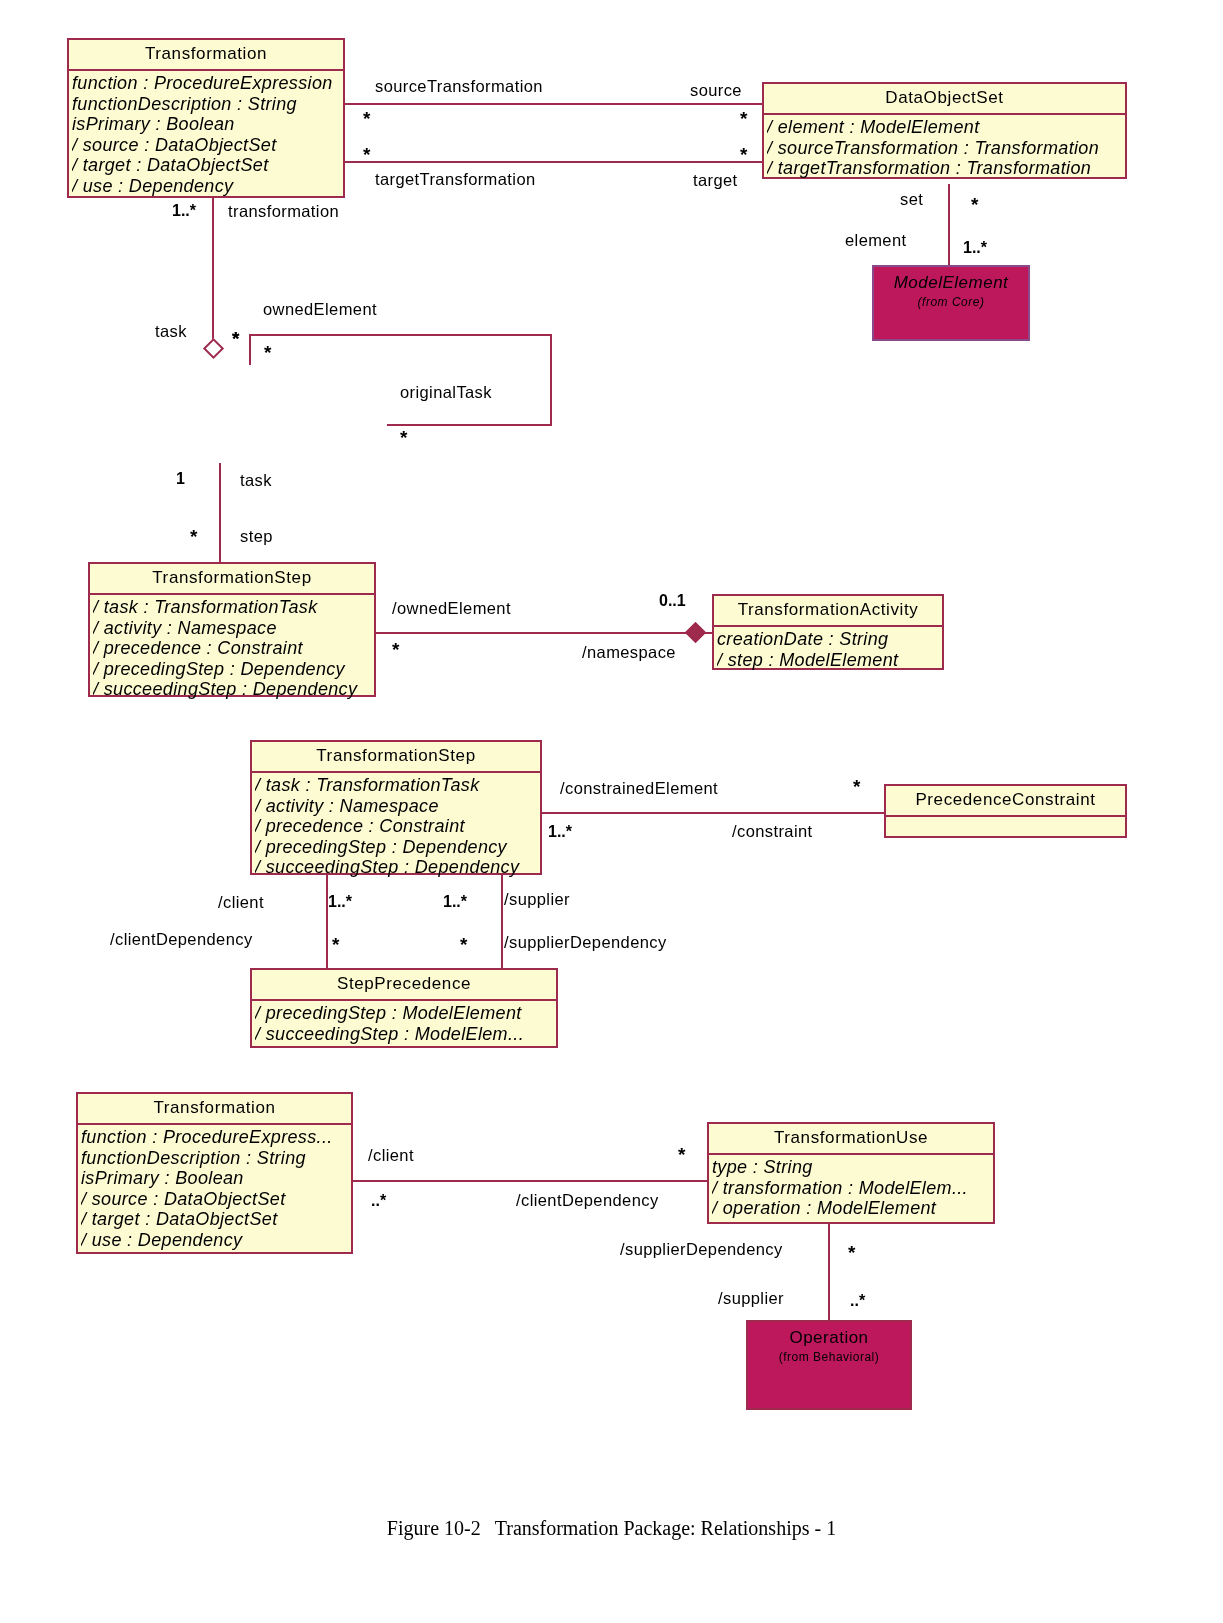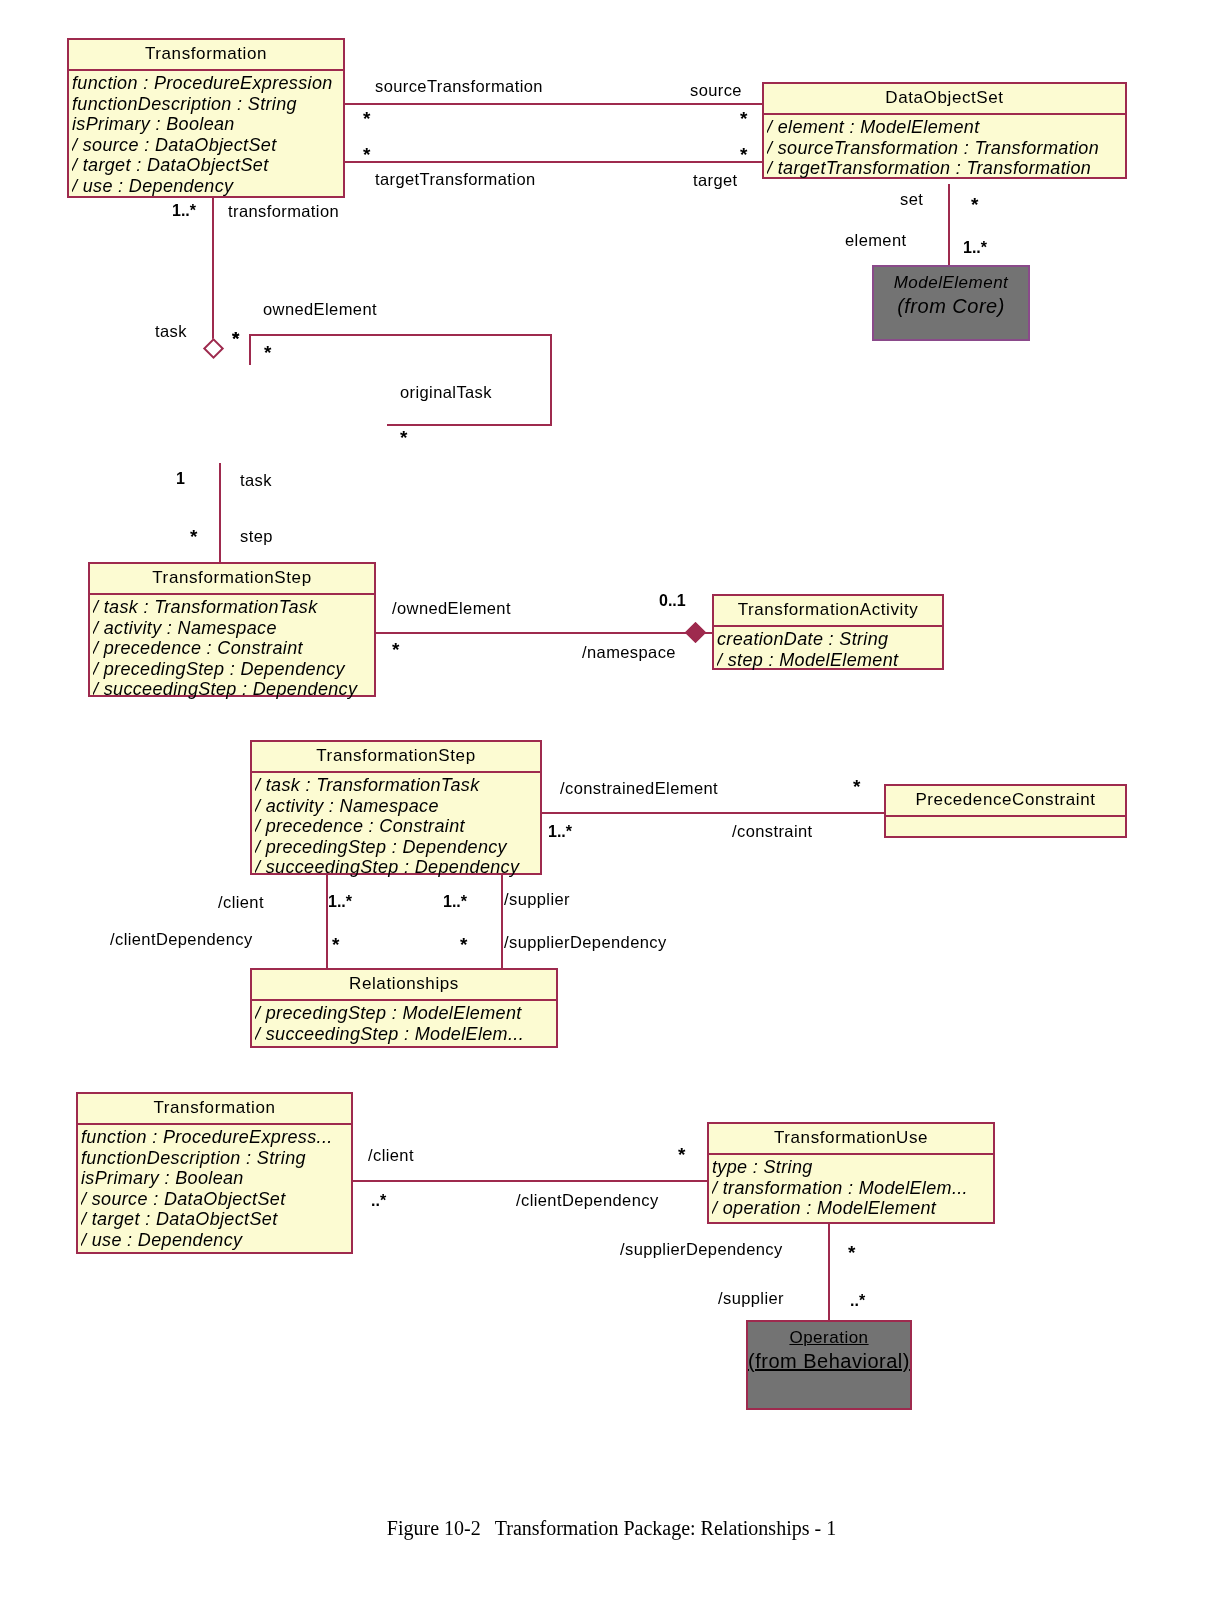--- a/index.html
+++ b/index.html
@@ -47,43 +47,43 @@
     letter-spacing: 0.35px;
     white-space: nowrap;
     overflow: hidden;
     font-style: italic;
   }
   .uml-class .emptycomp { height: 26px; }
 
   
   .uml-ref {
     position: absolute;
-    background: #737373;
+    background: #be185d;
     border: 2px solid #8a4a8a;
     box-sizing: border-box;
     z-index: 5;
     text-align: center;
   }
   .uml-ref .rname {
     font-style: italic;
     font-size: 17px;
     letter-spacing: 0.5px;
     padding-top: 6px;
     white-space: nowrap;
   }
   .uml-ref .rpkg {
     font-style: italic;
-    font-size: 20px;
+    font-size: 12px;
     letter-spacing: 0.5px;
     padding-top: 2px;
     white-space: nowrap;
   }
   .uml-ref.plain .rname { font-style: normal; }
   .uml-ref.plain .rpkg { font-style: normal; }
-  .uml-ref.crimson { border-color: #9e2a4e; text-decoration: underline; }
+  .uml-ref.crimson { border-color: #9e2a4e; }
 
   
   .ln {
     position: absolute;
     background: #9e2a4e;
     z-index: 2;
   }
   .lnh { height: 2px; }
   .lnv { width: 2px; }
 
@@ -246,21 +246,21 @@
     <div class="emptycomp"></div>
   </div>
 
   <div class="ln lnh" style="left:542px; top:812px; width:342px;"></div>
   <div class="lbl" style="left:560px; top:779px;">/constrainedElement</div>
   <div class="mult" style="left:548px; top:823px;">1..*</div>
   <div class="lbl" style="left:732px; top:822px;">/constraint</div>
   <div class="mult star" style="left:853px; top:782px;">*</div>
 
   <div class="uml-class" style="left:250px; top:968px; width:308px; height:80px;">
-    <div class="cname">Relationships</div>
+    <div class="cname">StepPrecedence</div>
     <div class="attrs">
       <div class="attr">/ precedingStep : ModelElement</div>
       <div class="attr">/ succeedingStep : ModelElem...</div>
     </div>
   </div>
 
   <div class="ln lnv" style="left:326px; top:875px; height:93px;"></div>
   <div class="lbl" style="left:218px; top:893px;">/client</div>
   <div class="lbl" style="left:110px; top:930px;">/clientDependency</div>
   <div class="mult" style="left:328px; top:893px;">1..*</div>

